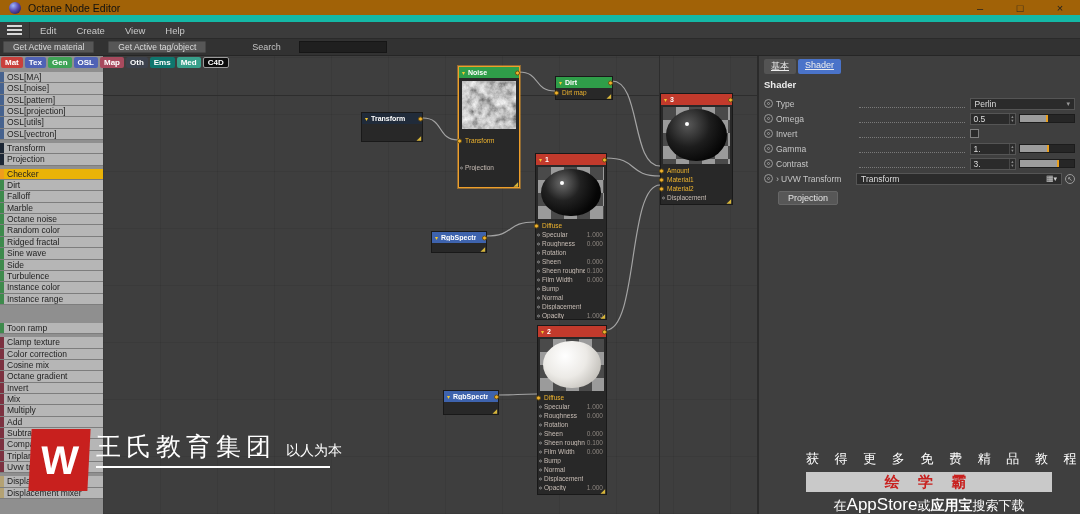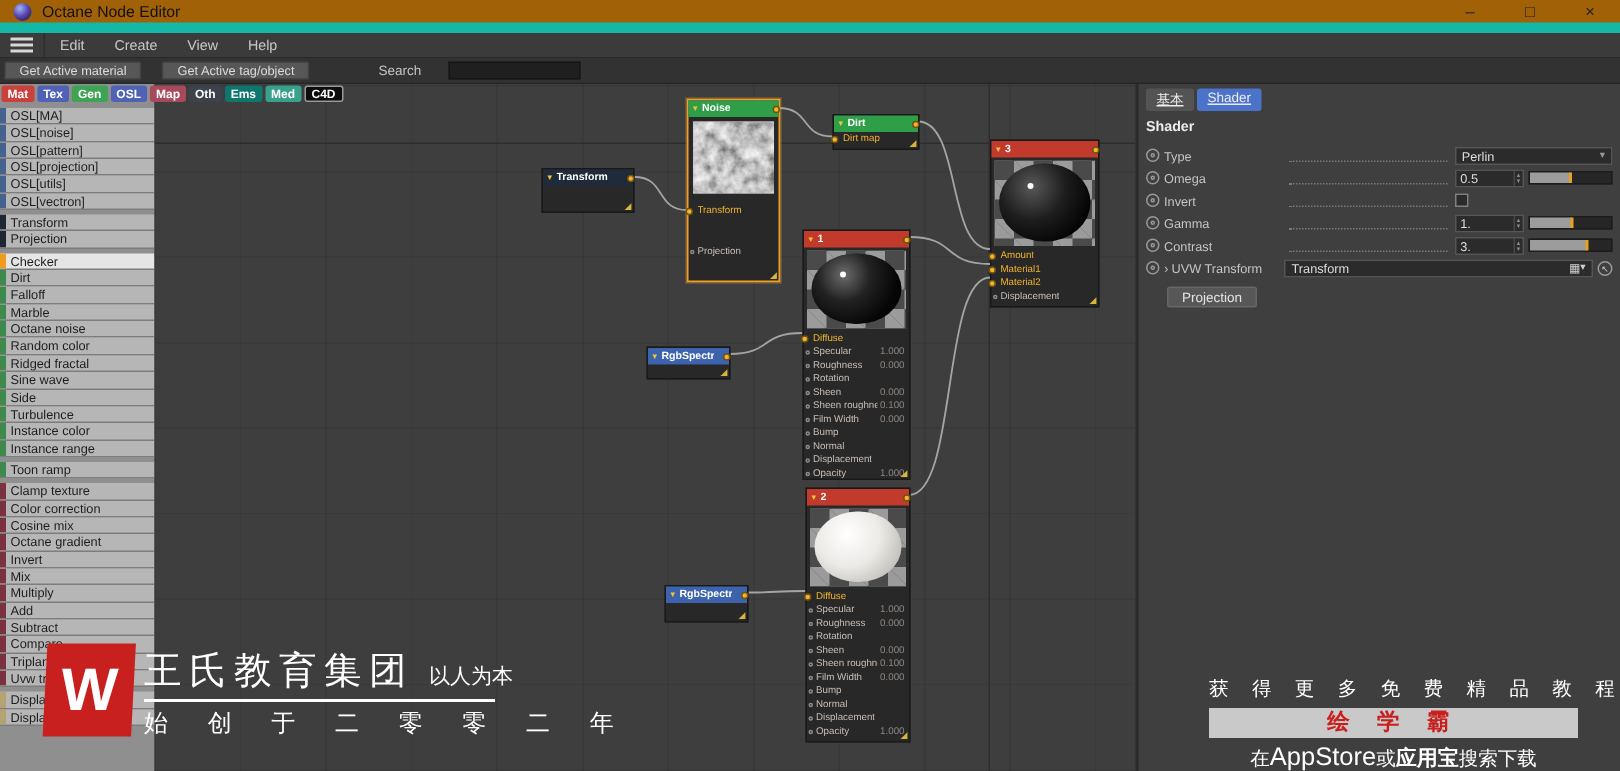--- a/index.html
+++ b/index.html
@@ -36,21 +36,21 @@
   .tab{height:11px;line-height:11px;padding:0 4px;font-size:8px;font-weight:bold;color:#fff;
     border-radius:2px;white-space:nowrap;}
   .tab.c4d{border:1px solid #9a9a9a;line-height:9px;}
 
   
   .sidebar{width:103px;flex:none;background:#8f8f8f;padding-top:16px;overflow:hidden;}
   .side-item{display:flex;align-items:stretch;height:11.35px;background:#b6b6b6;
     border-bottom:1px solid #7d7d7d;overflow:hidden;}
   .side-item .strip{width:4px;flex:none;}
   .side-item .slab{font-size:8.5px;color:#1d1d1d;padding-left:3px;line-height:10.5px;white-space:nowrap;}
-  .side-item.sel{background:#e5e5e5;}
+  .side-item.sel{background:#eab308;}
 
   
   .canvas{position:relative;flex:1;background:#3e3e3e;overflow:hidden;
     background-image:
       repeating-linear-gradient(0deg,rgba(0,0,0,.07) 0 1px,transparent 1px 57px),
       repeating-linear-gradient(90deg,rgba(0,0,0,.07) 0 1px,transparent 1px 57px);}
   .axis-v{position:absolute;left:556px;top:0;width:1px;height:100%;background:#2d2d2d;}
   .axis-h{position:absolute;left:0;top:39px;width:100%;height:1px;background:#2d2d2d;}
   #wires{position:absolute;left:0;top:0;z-index:1;}
   #wires path{fill:none;stroke:#aaaaaa;stroke-width:1.2;opacity:.95;}
@@ -256,21 +256,21 @@
           <span class="slab">Turbulence</span>
         </div>
         <div class="side-item">
           <span class="strip" style="background: rgb(62, 138, 76);"></span>
           <span class="slab">Instance color</span>
         </div>
         <div class="side-item">
           <span class="strip" style="background: rgb(62, 138, 76);"></span>
           <span class="slab">Instance range</span>
         </div>
-        <div class="side-item" style="margin-top: 3px;">
+        <div class="side-item" style="margin-top: 18px;">
           <span class="strip" style="background: rgb(62, 138, 76);"></span>
           <span class="slab">Toon ramp</span>
         </div>
         <div class="side-item" style="margin-top: 3px;">
           <span class="strip" style="background: rgb(124, 49, 64);"></span>
           <span class="slab">Clamp texture</span>
         </div>
         <div class="side-item">
           <span class="strip" style="background: rgb(124, 49, 64);"></span>
           <span class="slab">Color correction</span>
@@ -660,21 +660,20 @@
   </div>
 
   <div class="wm-left">
     <div class="wm-logo">W</div>
     <div class="wm-tx">
       <div class="wm-l1">
         <span class="wm-big">王氏教育集团</span>
         <span class="wm-small">以人为本</span>
       </div>
       <div class="wm-div"></div>
-      <div class="wm-l2">始 创 于 二 零 零 二 年</div>
     </div>
   </div>
 
   <div class="wm-right">
     <div class="wm-r1">获 得 更 多 免 费 精 品 教 程</div>
     <div class="wm-banner">绘 学 霸</div>
     <div class="wm-r3">
       <span>在</span><span class="wm-store">AppStore</span><span>或</span><span class="wm-app">应用宝</span><span>搜索下载</span>
     </div>
   </div>

